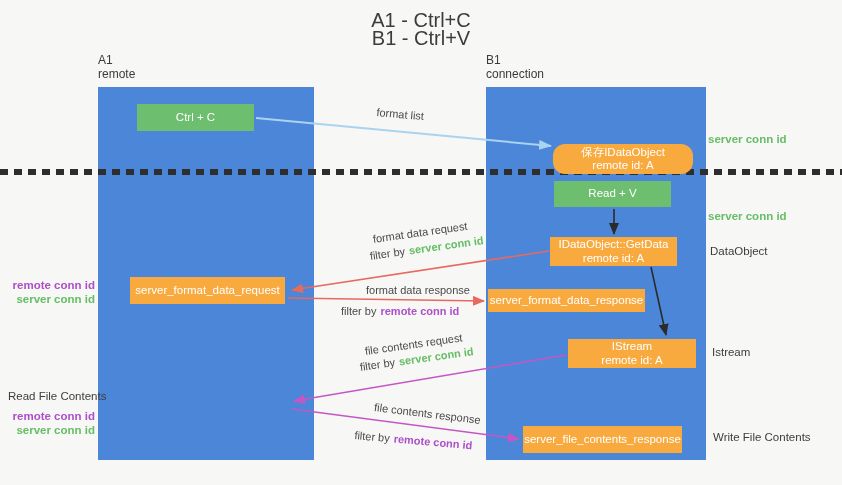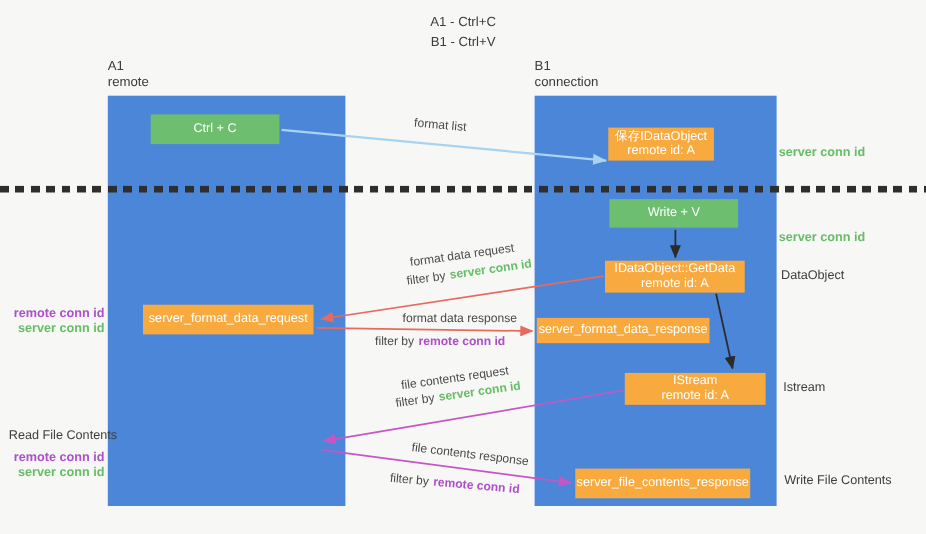--- a/index.html
+++ b/index.html
@@ -3,39 +3,39 @@
 <meta charset="utf-8">
 <style>
   * { margin:0; padding:0; box-sizing:border-box; }
   body { background:#f7f7f6; }
   .canvas {
     position:relative; width:842px; height:485px;
     background:#f7f7f6; overflow:hidden;
     font-family:"Liberation Sans", sans-serif; color:#3f3f3f;
   }
   .title { position:absolute; left:0; top:11px; width:100%; text-align:center;
-           font-size:12px; line-height:18px; color:#3c3c3c; }
+           font-size:20px; line-height:18px; color:#3c3c3c; }
   .lifeline-header { position:absolute; top:53px; text-align:left;
            font-size:12px; line-height:14px; color:#3b3b3b; }
   .hdr-left { left:98px; width:216px; }
   .hdr-right { left:486px; width:220px; }
   .col { position:absolute; top:87px; height:373px; background:#4b86d9; z-index:1; }
   .col-left { left:98px; width:216px; }
   .col-right { left:486px; width:220px; }
   .divider { position:absolute; left:0; top:169px; width:842px; height:6px; z-index:4;
     background:repeating-linear-gradient(90deg,#2e2e2e 0,#2e2e2e 8px,transparent 8px,transparent 14px); }
   svg.arrows { position:absolute; left:0; top:0; z-index:3; pointer-events:none; }
   .box { position:absolute; z-index:5; display:flex; flex-direction:column;
          justify-content:center; align-items:center; text-align:center;
          color:#ffffff; font-size:11.5px; line-height:13.5px; }
   .box-green { background:#6dbe6e; }
   .box-orange { background:#f9aa3f; }
   .b-ctrl-c { left:137px; top:104px; width:117px; height:27px;justify-content:center; }
   .b-ctrl-v { left:554px; top:181px; width:117px; height:26px; }
-  .b-save   { left:553px; top:116px; width:96px; height:30px; }
+  .b-save   { left:553px; top:144px; width:140px; height:30px;border-radius:12px; }
   .b-getdata{ left:550px; top:237px; width:127px; height:29px; }
   .b-istream{ left:568px; top:339px; width:128px; height:29px; }
   .b-freq   { left:130px; top:277px; width:155px; height:27px;text-align:right; }
   .b-fresp  { left:488px; top:289px; width:157px; height:23px; }
   .b-creq   { left:128px; top:393px; width:160px; height:26px; }
   .b-cresp  { left:523px; top:426px; width:159px; height:27px; }
   .side { position:absolute; z-index:5; font-size:11.5px; white-space:nowrap; }
   .side-green  { color:#67bd66; font-weight:bold; }
   .side-purple { color:#ae4fc9; font-weight:bold; }
   .side-dark   { color:#3d3d3d; }
@@ -108,21 +108,21 @@
     <line x1="549" y1="251" x2="292" y2="290" stroke="#e8695e" stroke-width="1.6" marker-end="url(#m-red)"></line>
     <line x1="288" y1="298" x2="484" y2="301" stroke="#e8695e" stroke-width="1.6" marker-end="url(#m-red)"></line>
     <line x1="566" y1="355" x2="294" y2="401" stroke="#c457c4" stroke-width="1.6" marker-end="url(#m-magenta)"></line>
     <line x1="292" y1="409" x2="519" y2="439" stroke="#c457c4" stroke-width="1.6" marker-end="url(#m-magenta)"></line>
   </svg>
 
   <div class="box box-green b-ctrl-c">
     <div>Ctrl + C</div>
   </div>
   <div class="box box-green b-ctrl-v">
-    <div>Write + V</div>
+    <div>Read + V</div>
   </div>
 
   <div class="box box-orange b-save">
     <div>保存IDataObject</div>
     <div>remote id: A</div>
   </div>
   <div class="box box-orange b-getdata">
     <div>IDataObject::GetData</div>
     <div>remote id: A</div>
   </div>

